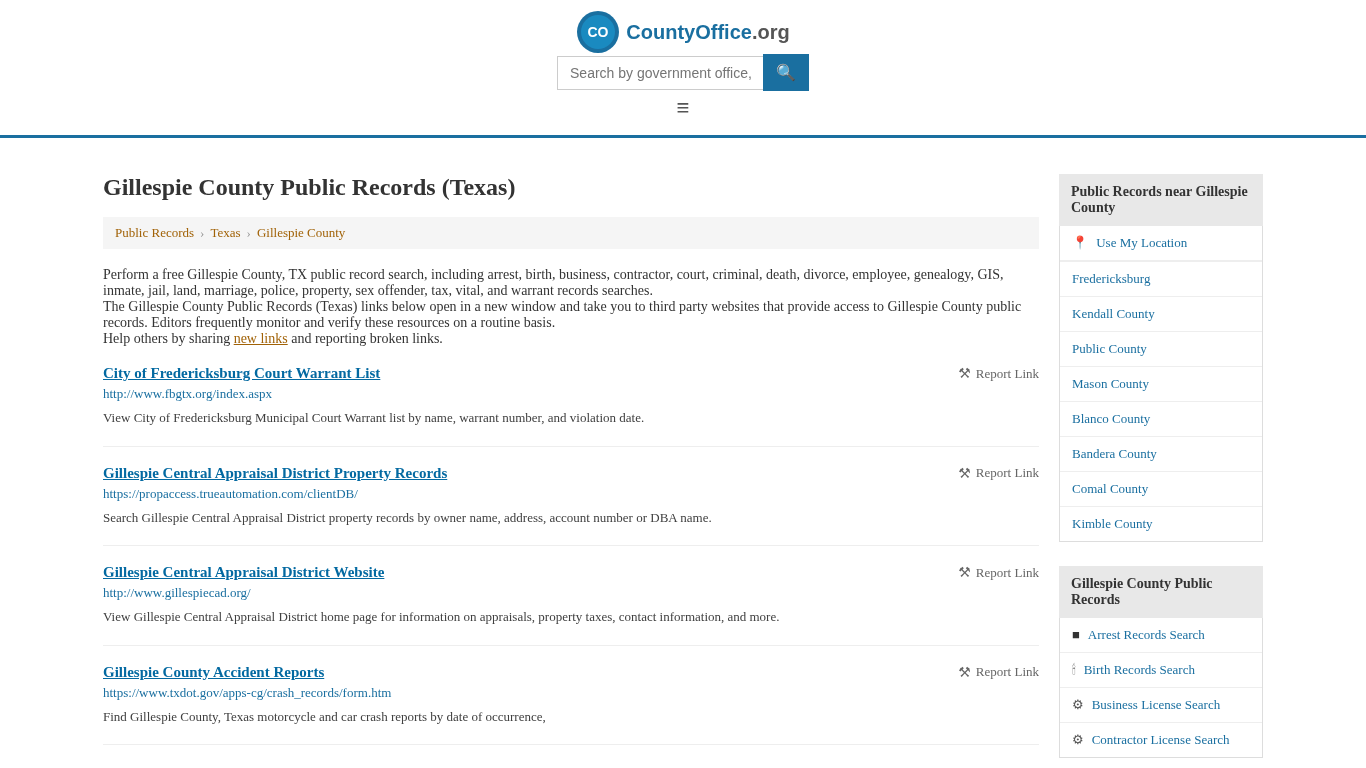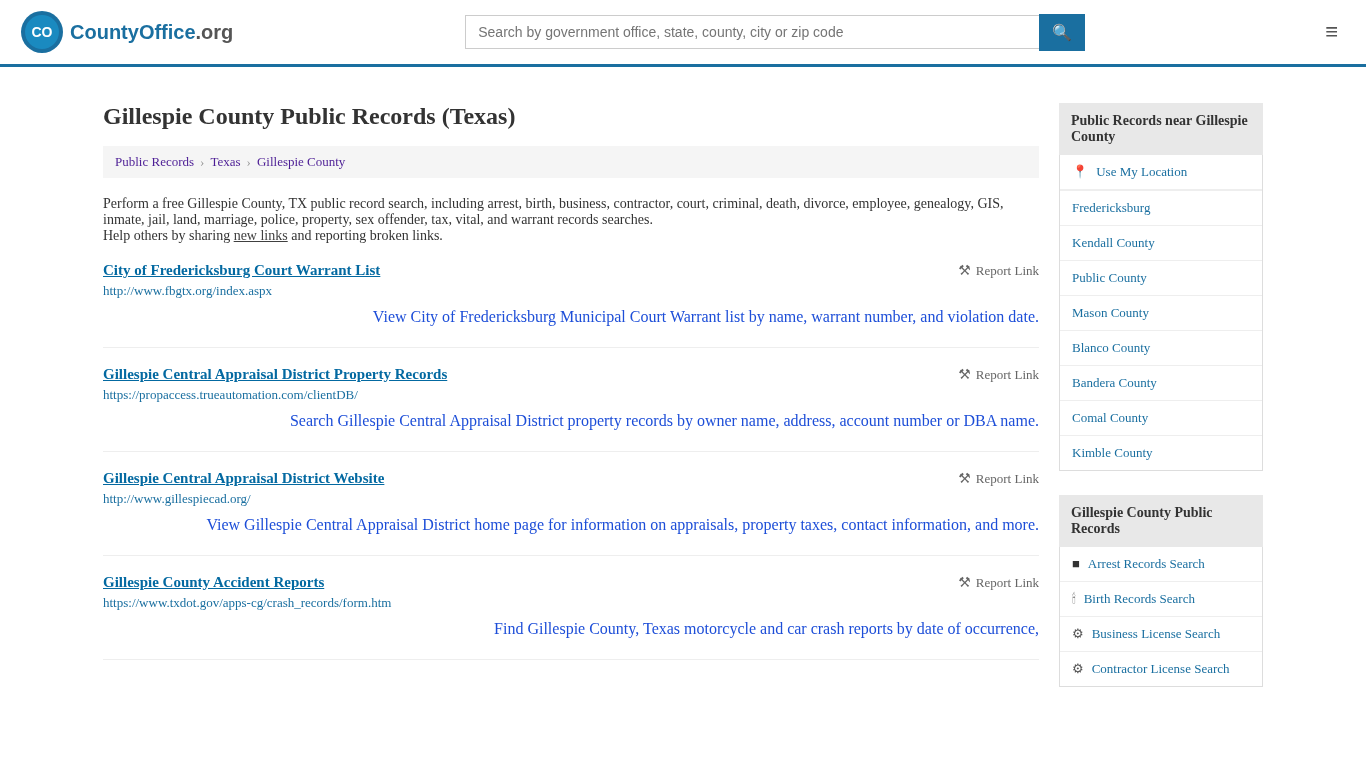--- a/index.html
+++ b/index.html
@@ -6,20 +6,21 @@
     body { font-family: Arial, sans-serif; font-size: 14px; color: #333; background: #fff; }
 
     
     #header {
       background: #fff;
       border-bottom: 3px solid #1a6fa0;
       padding: 10px 20px;
       display: flex;
       align-items: center;
       justify-content: space-between;
+      flex-direction: column;
     }
     #logo-area {
       display: flex;
       align-items: center;
       gap: 6px;
     }
     #logo-icon {
       width: 44px;
       height: 44px;
     }
@@ -79,23 +80,23 @@
     #breadcrumb {
       background: #f5f5f5;
       padding: 8px 12px;
       font-size: 13px;
       color: #666;
       margin-bottom: 18px;
       display: flex;
       align-items: center;
       gap: 6px;
     }
-    #breadcrumb a { color: #4c1d95; text-decoration: none; }
+    #breadcrumb a { color: #a16207; text-decoration: none; }
     .bc-sep { color: #999; }
-    #new-links { color: #404040; text-decoration: underline; cursor: pointer; }
+    #new-links { color: #a16207; text-decoration: underline; cursor: pointer; }
 
     
     .record-item {
       padding: 18px 0;
       border-bottom: 1px solid #eee;
     }
     .record-header {
       display: flex;
       justify-content: space-between;
       align-items: flex-start;
@@ -111,21 +112,21 @@
     .report-link {
       display: flex;
       align-items: center;
       gap: 5px;
       color: #666;
       font-size: 13px;
       cursor: pointer;
       white-space: nowrap;
     }
     .record-url { color: #1a6fa0; font-size: 13px; margin-bottom: 6px; }
-    .record-desc { font-size: 16px; color: #1d4ed8; line-height: 1.5; text-align: right; }
+    .record-desc { font-size: 13px; color: #404040; line-height: 1.5; }
 
     
     #sidebar {
       width: 204px;
       flex-shrink: 0;
     }
     .sidebar-section {
       margin-bottom: 24px;
     }
     .sidebar-header {
@@ -197,20 +198,21 @@
 
     <div id="breadcrumb">
       <a href="#">Public Records</a>
       <span class="bc-sep">›</span>
       <a href="#">Texas</a>
       <span class="bc-sep">›</span>
       <a href="#">Gillespie County</a>
     </div>
 
     <p class="intro-text">Perform a free Gillespie County, TX public record search, including arrest, birth, business, contractor, court, criminal, death, divorce, employee, genealogy, GIS, inmate, jail, land, marriage, police, property, sex offender, tax, vital, and warrant records searches.</p>
+    <p class="intro-text">The Gillespie County Public Records (Texas) links below open in a new window and take you to third party websites that provide access to Gillespie County public records. Editors frequently monitor and verify these resources on a routine basis.</p>
     <p class="intro-text">
       <span>Help others by sharing</span> <a id="new-links">new links</a> <span>and reporting broken links.</span>
     </p>
 
     <div class="record-item">
       <div class="record-header">
         <a class="record-title">City of Fredericksburg Court Warrant List</a>
         <div class="report-link">
           <span style="font-size:14px;">⚒</span>
           <span>Report Link</span>

